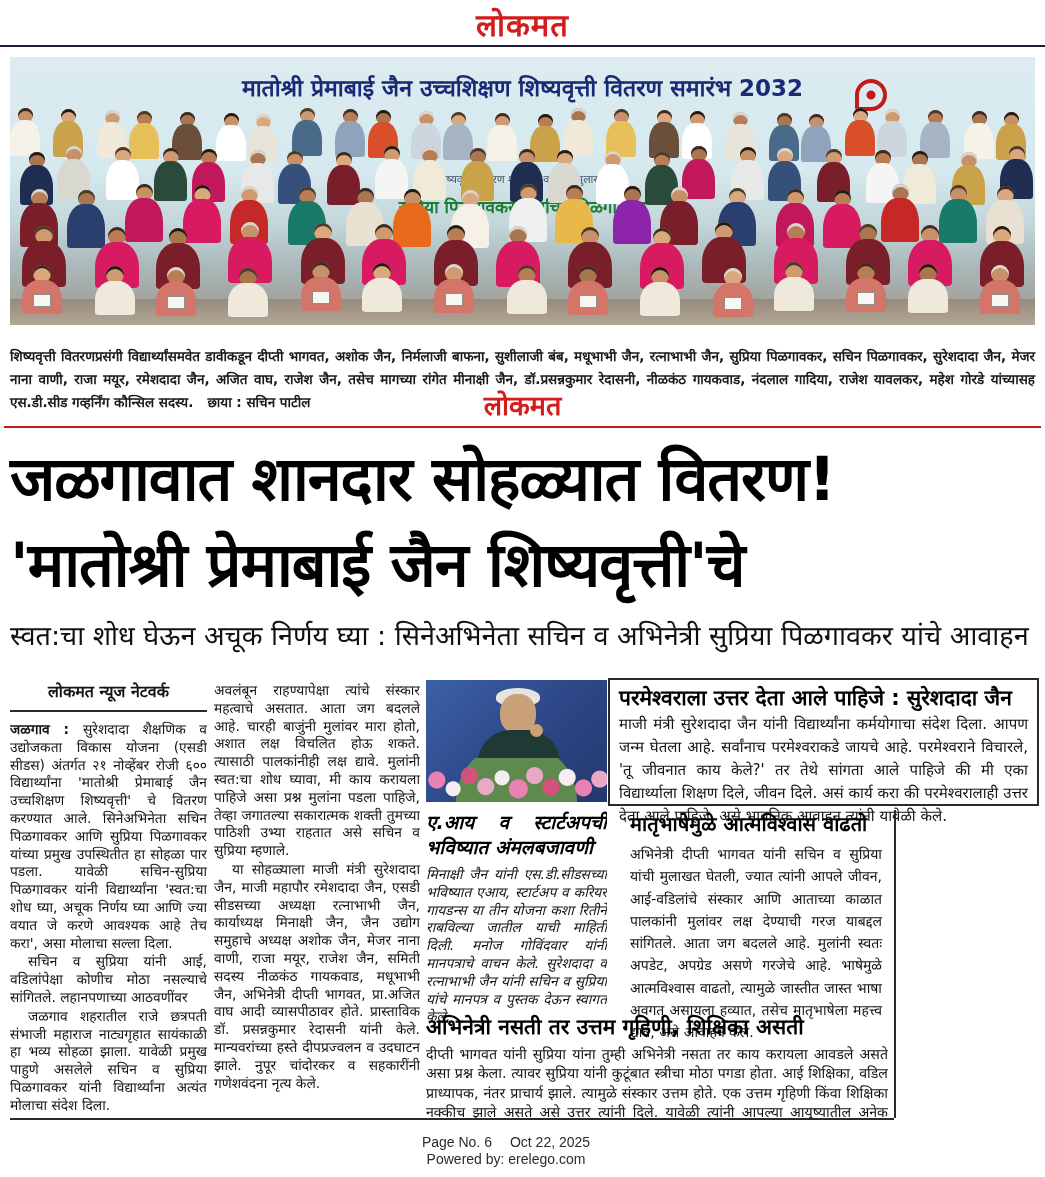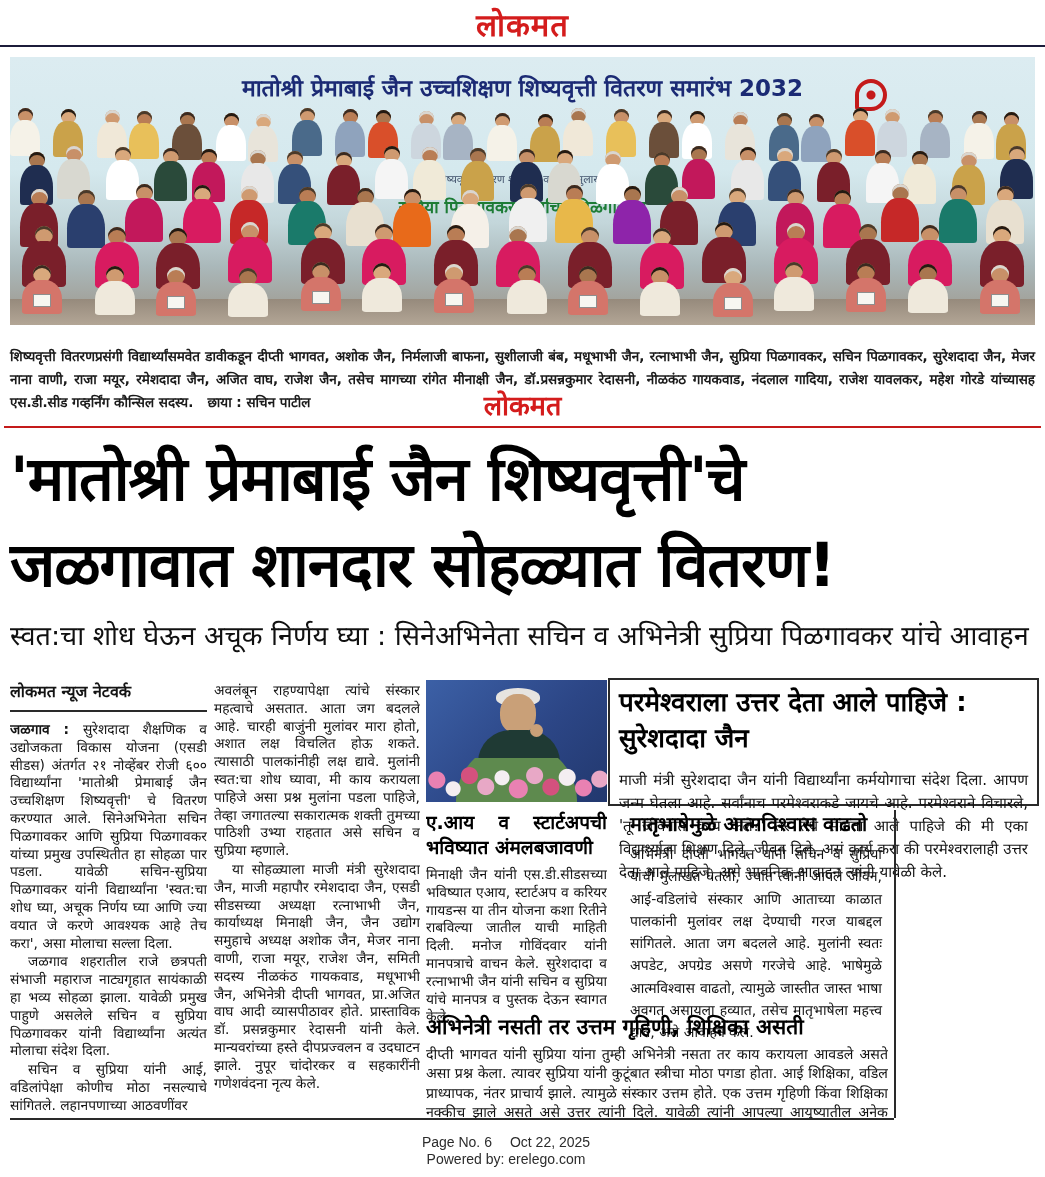--- a/index.html
+++ b/index.html
@@ -41,25 +41,25 @@
 
   
   .headline{left:10px;top:436px;width:1025px;font-weight:900;font-size:61px;line-height:86px;
       color:#000;letter-spacing:-1px;}
   .subheadline{left:10px;top:616px;width:1025px;font-size:27px;font-weight:500;color:#101010;}
 
   
   .col{position:absolute;text-align:justify;font-size:13.8px;line-height:17.8px;color:#141414;}
   .col p{margin:0 0 1px 0;}
   .col p.ind{text-indent:18px;}
-  .byline{text-align:left;font-weight:800;font-size:16px;line-height:20px;
+  .byline{text-align:center;font-weight:800;font-size:16px;line-height:20px;
       border-bottom:2px solid #2a2a2a;padding:2px 0 8px 0;margin:0 0 9px 0;}
   .col1{left:10px;top:680px;width:197px;height:438px;overflow:hidden;}
   .col2{left:214px;top:682px;width:206px;height:436px;overflow:hidden;}
-  .col3{left:426px;top:680px;width:181px;height:438px;overflow:hidden;}
+  .col3{left:426px;top:680px;width:181px;height:438px;overflow:hidden;font-style:italic;}
   .dateline{font-weight:800;}
 
   
   .speaker-photo{position:relative;width:181px;height:122px;overflow:hidden;margin-bottom:8px;
       background:linear-gradient(135deg,#3c60a6 0%,#2c4686 55%,#22386e 100%);}
   .sp-head{position:absolute;left:74px;top:14px;width:36px;height:40px;border-radius:46%;
       background:#c9a078;}
   .sp-hair{position:absolute;left:70px;top:8px;width:44px;height:18px;border-radius:50% 50% 40% 40%;
       background:#e6e4e0;}
   .sp-body{position:absolute;left:52px;top:50px;width:82px;height:46px;
@@ -80,21 +80,21 @@
       radial-gradient(circle at 96% 48%, #e8a8c6 0 8px, transparent 9px),
       radial-gradient(circle at 50% 100%, #5e8a4e 0 60px, transparent 61px);}
 
   .sec-head{font-weight:800;color:#000;margin:0 0 6px 0;}
   .col3 .sec-head{font-size:19px;line-height:25px;margin-top:2px;}
   .col3 .bodytxt{font-size:13.8px;line-height:17.8px;text-align:justify;}
 
   
   .box-god{left:608px;top:678px;width:431px;height:128px;border:2px solid #2a2a2a;
       box-sizing:border-box;padding:4px 9px;}
-  .box-god .sec-head{font-size:26px;line-height:36px;margin-bottom:13px;}
+  .box-god .sec-head{font-size:21px;line-height:28px;margin-bottom:1px;}
   .box-god .bodytxt{font-size:15px;line-height:23px;text-align:justify;}
 
   
   .sec-matru{left:630px;top:812px;width:252px;}
   .sec-matru .sec-head{font-size:20px;line-height:25px;}
   .sec-matru .bodytxt{font-size:14px;line-height:22.3px;text-align:justify;}
 
   .vrule{left:894px;top:810px;width:2px;height:308px;background:#2a2a2a;}
 
   
@@ -525,30 +525,30 @@
         <div class="cert"></div>
       </div>
     </div>
 
   <p class="abs caption"><span>शिष्यवृत्ती वितरणप्रसंगी विद्यार्थ्यांसमवेत डावीकडून दीप्ती भागवत, अशोक जैन, निर्मलाजी बाफना, सुशीलाजी बंब, मधूभाभी जैन, रत्नाभाभी जैन, सुप्रिया पिळगावकर, सचिन पिळगावकर, सुरेशदादा जैन, मेजर नाना वाणी, राजा मयूर, रमेशदादा जैन, अजित वाघ, राजेश जैन, तसेच मागच्या रांगेत मीनाक्षी जैन, डॉ.प्रसन्नकुमार रेदासनी, नीळकंठ गायकवाड, नंदलाल गादिया, राजेश यावलकर, महेश गोरडे यांच्यासह एस.डी.सीड गव्हर्निंग कौन्सिल सदस्य.</span>&nbsp;&nbsp;&nbsp;<b>छाया : सचिन पाटील</b></p>
 
   <div class="abs logo2">लोकमत</div>
   <div class="abs red-rule"></div>
 
   <div class="abs headline">
+    <div>जळगावात शानदार सोहळ्यात वितरण!</div>
     <div>'मातोश्री प्रेमाबाई जैन शिष्यवृत्ती'चे</div>
-    <div>जळगावात शानदार सोहळ्यात वितरण!</div>
   </div>
   <div class="abs subheadline">स्वत:चा शोध घेऊन अचूक निर्णय घ्या : सिनेअभिनेता सचिन व अभिनेत्री सुप्रिया पिळगावकर यांचे आवाहन</div>
 
   <div class="abs col col1">
     <div class="byline">लोकमत न्यूज नेटवर्क</div>
     <p><span class="dateline">जळगाव : </span><span>सुरेशदादा शैक्षणिक व उद्योजकता विकास योजना (एसडी सीडस) अंतर्गत २१ नोव्हेंबर रोजी ६०० विद्यार्थ्यांना 'मातोश्री प्रेमाबाई जैन उच्चशिक्षण शिष्यवृत्ती' चे वितरण करण्यात आले. सिनेअभिनेता सचिन पिळगावकर आणि सुप्रिया पिळगावकर यांच्या प्रमुख उपस्थितीत हा सोहळा पार पडला. यावेळी सचिन-सुप्रिया पिळगावकर यांनी विद्यार्थ्यांना 'स्वत:चा शोध घ्या, अचूक निर्णय घ्या आणि ज्या वयात जे करणे आवश्यक आहे तेच करा', असा मोलाचा सल्ला दिला.</span></p>
+    <p class="ind">सचिन व सुप्रिया यांनी आई, वडिलांपेक्षा कोणीच मोठा नसल्याचे सांगितले. लहानपणाच्या आठवणींवर</p>
     <p class="ind">जळगाव शहरातील राजे छत्रपती संभाजी महाराज नाट्यगृहात सायंकाळी हा भव्य सोहळा झाला. यावेळी प्रमुख पाहुणे असलेले सचिन व सुप्रिया पिळगावकर यांनी विद्यार्थ्यांना अत्यंत मोलाचा संदेश दिला.</p>
-    <p class="ind">सचिन व सुप्रिया यांनी आई, वडिलांपेक्षा कोणीच मोठा नसल्याचे सांगितले. लहानपणाच्या आठवणींवर</p>
   </div>
 
   <div class="abs col col2">
     <p>अवलंबून राहण्यापेक्षा त्यांचे संस्कार महत्वाचे असतात. आता जग बदलले आहे. चारही बाजुंनी मुलांवर मारा होतो, अशात लक्ष विचलित होऊ शकते. त्यासाठी पालकांनीही लक्ष द्यावे. मुलांनी स्वत:चा शोध घ्यावा, मी काय करायला पाहिजे असा प्रश्न मुलांना पडला पाहिजे, तेव्हा जगातल्या सकारात्मक शक्ती तुमच्या पाठिशी उभ्या राहतात असे सचिन व सुप्रिया म्हणाले.</p>
     <p class="ind">या सोहळ्याला माजी मंत्री सुरेशदादा जैन, माजी महापौर रमेशदादा जैन, एसडी सीडसच्या अध्यक्षा रत्नाभाभी जैन, कार्याध्यक्ष मिनाक्षी जैन, जैन उद्योग समुहाचे अध्यक्ष अशोक जैन, मेजर नाना वाणी, राजा मयूर, राजेश जैन, समिती सदस्य नीळकंठ गायकवाड, मधूभाभी जैन, अभिनेत्री दीप्ती भागवत, प्रा.अजित वाघ आदी व्यासपीठावर होते. प्रास्ताविक डॉ. प्रसन्नकुमार रेदासनी यांनी केले. मान्यवरांच्या हस्ते दीपप्रज्वलन व उदघाटन झाले. नुपूर चांदोरकर व सहकारींनी गणेशवंदना नृत्य केले.</p>
   </div>
 
   <div class="abs col col3">
     <div class="speaker-photo">
       <div class="sp-hair"></div>

